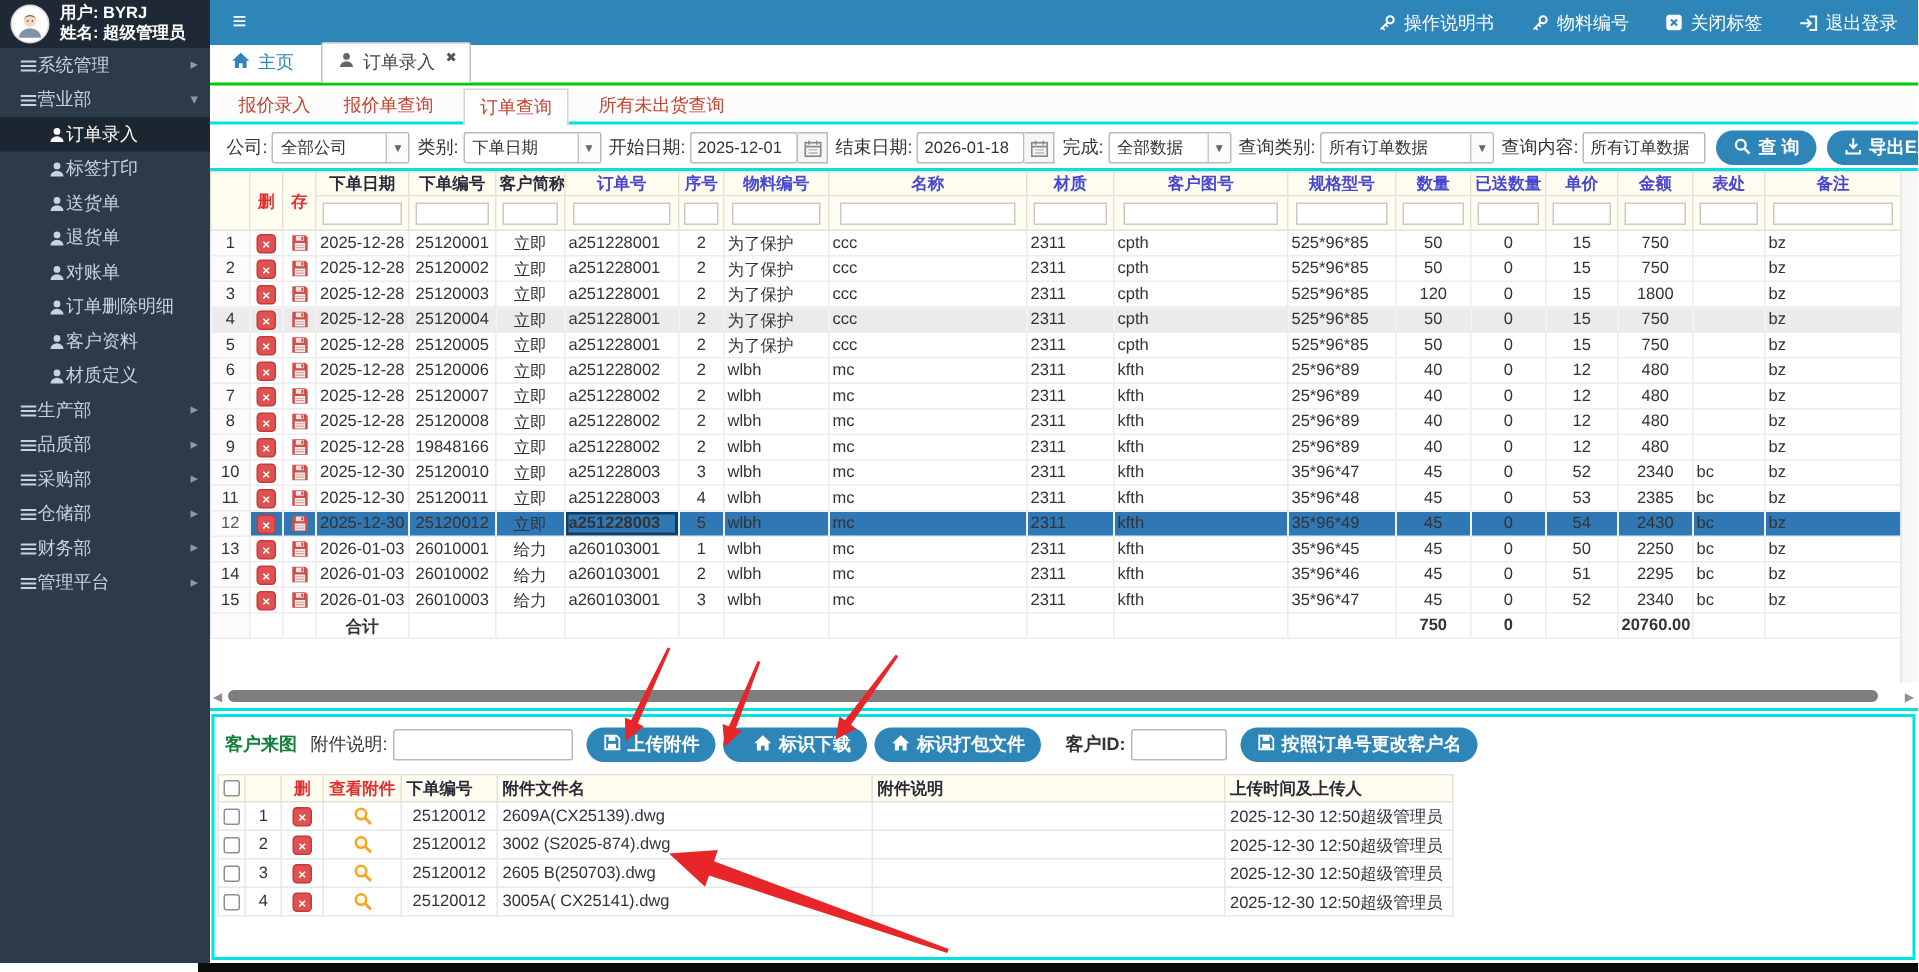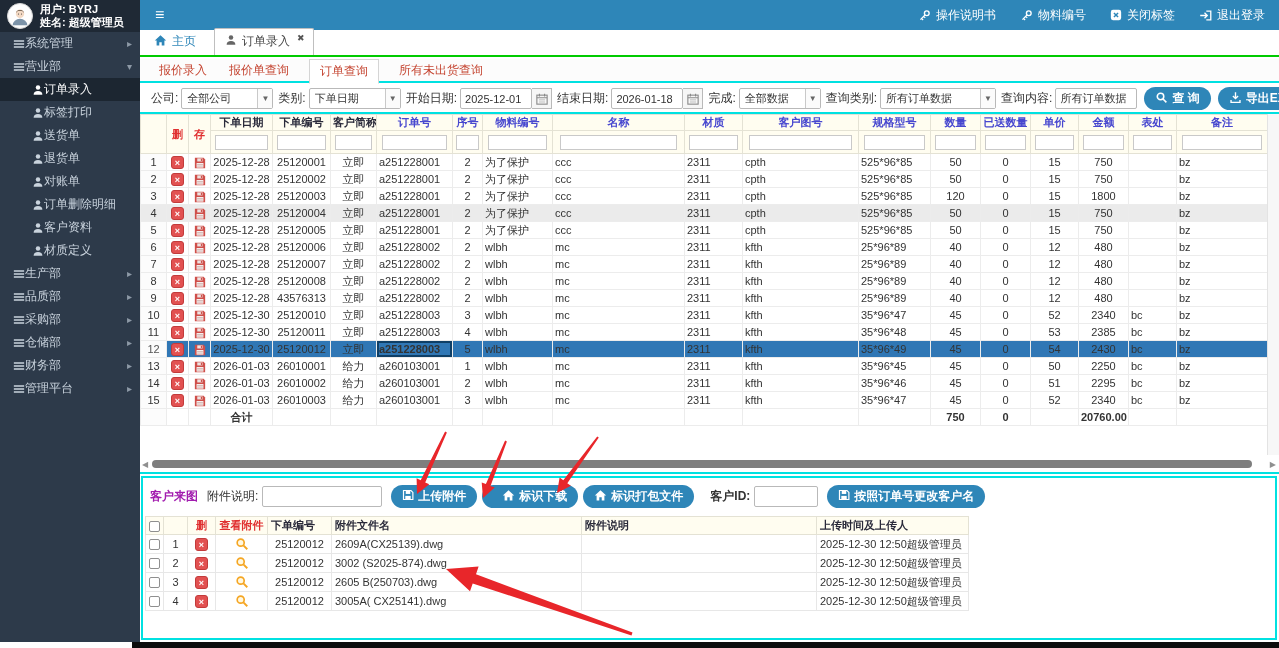--- a/index.html
+++ b/index.html
@@ -82,21 +82,21 @@
 
   
   .hscroll{position:absolute;left:140px;top:456px;width:1139px;height:16px;background:#fff;}
   .hs-arrow{position:absolute;top:4px;font-size:8px;color:#8f8f8f;}
   .hs-thumb{position:absolute;left:12px;top:4px;width:1100px;height:8px;background:#7e7e7e;border-radius:4px;cursor:grab;}
   .cyanline{position:absolute;left:140px;top:472px;width:1139px;height:2px;background:#00e1e1;}
 
   
   .panel{position:absolute;left:141px;top:476px;width:1136px;height:164px;background:#fff;border:2px solid #00e1e1;}
   .p-toolbar{display:flex;align-items:center;padding:7px 0 5px 7px;}
-  .magenta{color:#a21caf;font-weight:bold;margin-right:9px;}
+  .magenta{color:#15803d;font-weight:bold;margin-right:9px;}
   .attach-table{border-collapse:collapse;table-layout:fixed;font-size:11px;margin:3px 0 0 2px;}
   .attach-table th,.attach-table td{border:1px solid #e7e7e7;overflow:hidden;padding:0 3px;}
   .attach-table thead th{background:#fffdf0;border-color:#e4e2d4;font-weight:bold;height:18px;text-align:left;}
   .attach-table thead th.c{text-align:center;}
   .attach-table tbody td{height:19px;color:#333;}
   .cb{display:inline-block;width:11px;height:11px;border:1px solid #8f8f8f;border-radius:2px;background:#fff;
     vertical-align:middle;cursor:pointer;}
 
   .blackbar{position:absolute;left:132px;top:642px;width:1147px;height:6px;background:#0c0c0c;}
 
@@ -701,21 +701,21 @@
             <td class="c"><span class="icon-cell">
                 <svg viewBox="0 0 14 14" width="12" height="12">
                   <path d="M1 1 h10.2 L13 2.8 V13 H1 Z" fill="#cf4f4a"></path>
                   <rect x="3.8" y="1.6" width="6.2" height="3.6" fill="#eee2e0"></rect>
                   <rect x="8" y="2.1" width="1.4" height="2.5" fill="#cf4f4a"></rect>
                   <rect x="3" y="7" width="8" height="5.4" fill="#f6efee"></rect>
                   <path d="M3.6 8.8 h6.8 M3.6 10.6 h6.8" stroke="#c9a39f" stroke-width="0.8"></path>
                 </svg>
               </span></td>
             <td class="c">2025-12-28</td>
-            <td class="c">43576313</td>
+            <td class="c">19848166</td>
             <td class="c">立即</td>
             <td class="l">a251228002</td>
             <td class="c">2</td>
             <td class="l">wlbh</td>
             <td class="l">mc</td>
             <td class="l">2311</td>
             <td class="l">kfth</td>
             <td class="l">25*96*89</td>
             <td class="c">40</td>
             <td class="c">0</td>

